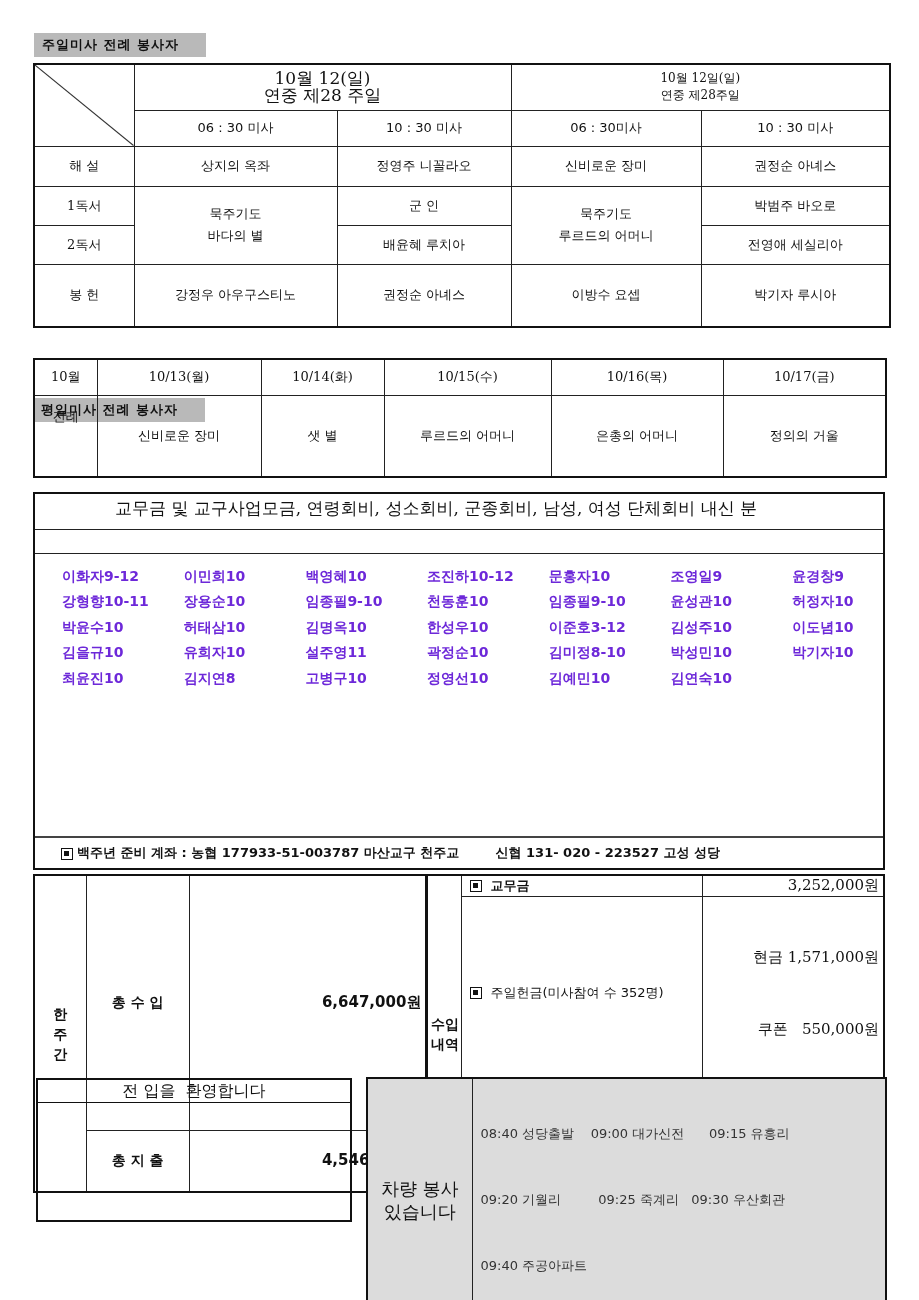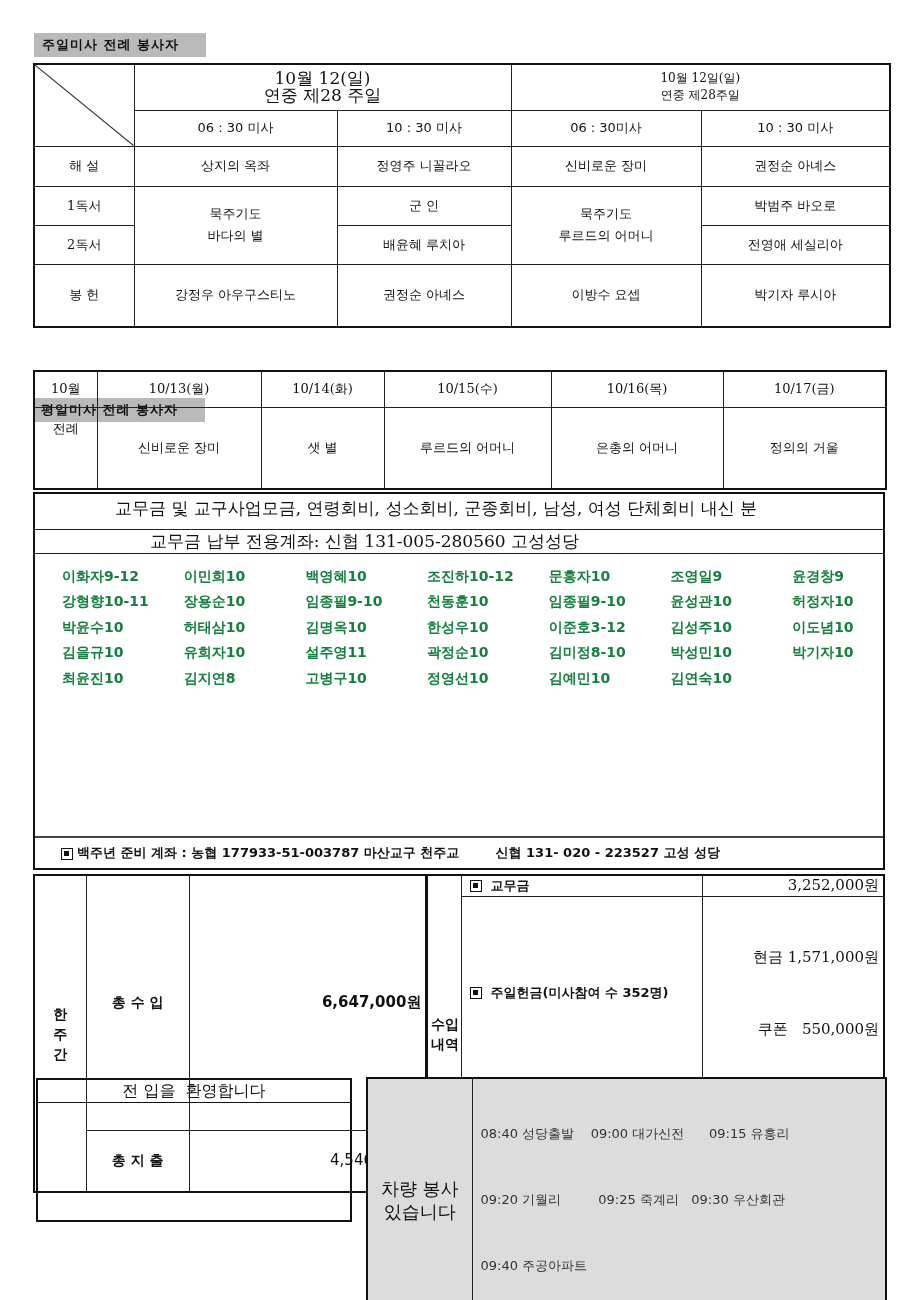--- a/index.html
+++ b/index.html
@@ -6,21 +6,21 @@
   html, body { width: 919px; height: 1300px; background: #ffffff; }
   body { position: relative; font-family: "DejaVu Serif", "Liberation Serif", serif; color: #111; overflow: hidden; }
   .abs { position: absolute; }
   .section-label { background: #b9b9b9; font-family: "DejaVu Sans", sans-serif; font-weight: bold; font-size: 13px; padding: 2px 8px; height: 24px; line-height: 20px; letter-spacing: 1px; }
   table { border-collapse: collapse; table-layout: fixed; }
   td { border: 1px solid #222; text-align: center; vertical-align: middle; font-size: 13px; }
   .outer { border: 2px solid #111; }
   .sans { font-family: "DejaVu Sans", sans-serif; }
   .diag { position: relative; }
   .diag svg { position: absolute; left: 0; top: 0; width: 100%; height: 100%; }
-  .names { font-family: "DejaVu Sans", sans-serif; font-size: 14px; font-weight: bold; color: #15803d; }
+  .names { font-family: "DejaVu Sans", sans-serif; font-size: 14px; font-weight: bold; color: #6d28d9; }
   .names .row { display: flex; height: 25.5px; align-items: center; }
   .names .cell { width: 121.7px; }
   .chk { display: inline-block; width: 12px; height: 12px; border: 1.5px solid #111; position: relative; vertical-align: middle; margin-right: 8px; }
   .chk::after { content: ""; position: absolute; left: 2px; top: 2px; width: 5px; height: 5px; background: #111; }
   .fin td { font-size: 15px; }
   .right { text-align: right; padding-right: 4px; }
   .left { text-align: left; padding-left: 8px; }
 </style>
 </head>
 <body>
@@ -87,21 +87,21 @@
     <td>강정우 아우구스티노</td>
     <td>권정순 아녜스</td>
     <td>이방수 요셉</td>
     <td>박기자 루시아</td>
   </tr>
 </tbody>
   </table>
 
 <div class="abs section-label" style="left:33px;top:354px;width:172px;margin-top:44px;">평일미사 전례 봉사자</div>
 
-<table class="abs outer" style="left:33px;top:370px;width:852px;height:118px;padding-left:48px;">
+<table class="abs outer" style="left:33px;top:358px;width:852px;height:118px;padding-left:48px;">
   <colgroup>
       <col style="width:63px">
       <col style="width:164px">
       <col style="width:123px">
       <col style="width:167px">
       <col style="width:172px">
       <col style="width:163px">
     </colgroup>
   <tbody>
       <tr style="height:36px">
@@ -118,21 +118,20 @@
     <td>샛 별</td>
     <td>루르드의 어머니</td>
     <td>은총의 어머니</td>
     <td>정의의 거울</td>
   </tr>
 </tbody>
   </table>
 
 <div class="abs outer" style="left:33px;top:492px;width:852px;height:378px;">
   <div class="abs" style="left:0;top:0;width:848px;height:36px;border-bottom:1px solid #222;font-size:17px;line-height:28px;padding-left:80px;">교무금 및 교구사업모금, 연령회비, 성소회비, 군종회비, 남성, 여성 단체회비 내신 분</div>
-  <div class="abs" style="left:0;top:30px;width:848px;height:36px;font-size:17px;line-height:34px;padding-left:115px;">교무금 납부 전용계좌: 신협 131-005-280560   고성성당</div>
   <div class="abs" style="left:0;top:59px;width:848px;height:1px;border-top:1px solid #222;"></div>
   <div class="abs names" style="left:27px;top:70px;" id="donor-list">
       <div class="row">
         <div class="cell">이화자9-12</div>
         <div class="cell">이민희10</div>
         <div class="cell">백영혜10</div>
         <div class="cell">조진하10-12</div>
         <div class="cell">문홍자10</div>
         <div class="cell">조영일9</div>
         <div class="cell">윤경창9</div>
@@ -190,37 +189,37 @@
   <tbody>
       <tr style="height:21px">
     <td rowspan="7" class="sans" style="width:52px;font-size:14px;font-weight:bold;line-height:20px;padding:0 18px;margin-left:38px;">한 주 간</td>
     <td rowspan="4" class="sans" style="font-size:14px;font-weight:bold;">총 수 입</td>
     <td rowspan="4" class="right sans" style="font-size:15px;font-weight:bold;padding-left:40px;">6,647,000원</td>
     <td rowspan="7" class="sans" style="font-size:14px;font-weight:bold;border-left:3px solid #111;line-height:20px;padding:0 2px;">수입 내역</td>
     <td class="left sans" style="font-size:13px;font-weight:bold;"><span class="chk"></span><span>교무금</span></td>
     <td class="right">3,252,000원</td>
   </tr>
   <tr style="height:51px">
-    <td class="left sans" style="font-size:13px;font-weight:bold;"><span class="chk"></span><span>주일헌금(미사참여 수  352명)</span></td>
+    <td class="left sans" style="font-size:13px;font-weight:normal;"><span class="chk"></span><span>주일헌금(미사참여 수  352명)</span></td>
     <td class="right" style="line-height:24px;white-space:pre;">
       <div>현금 1,571,000원</div>
       <div>쿠폰   550,000원</div>
     </td>
   </tr>
   <tr style="height:21px">
     <td class="left sans" style="font-size:13px;font-weight:bold;"><span class="chk"></span><span>연령회비 외 4건</span></td>
     <td class="right">374,000원</td>
   </tr>
   <tr style="height:20px">
     <td class="left sans" style="font-size:13px;font-weight:bold;"><span class="chk"></span><span>임대료</span></td>
     <td class="right">900,000</td>
   </tr>
   <tr style="height:21px">
     <td rowspan="3" class="sans" style="font-size:14px;font-weight:bold;">총 지 출</td>
-    <td rowspan="3" class="right sans" style="font-size:15px;font-weight:normal;">4,546,000원</td>
+    <td rowspan="3" class="right sans" style="font-size:15px;font-weight:bold;">4,546,000원</td>
     <td class="left"><span class="chk"></span><span></span></td>
     <td class="right">원</td>
   </tr>
   <tr style="height:21px">
     <td class="left"><span class="chk"></span><span></span></td>
     <td class="right">원</td>
   </tr>
   <tr style="height:20px">
     <td></td>
     <td></td>

